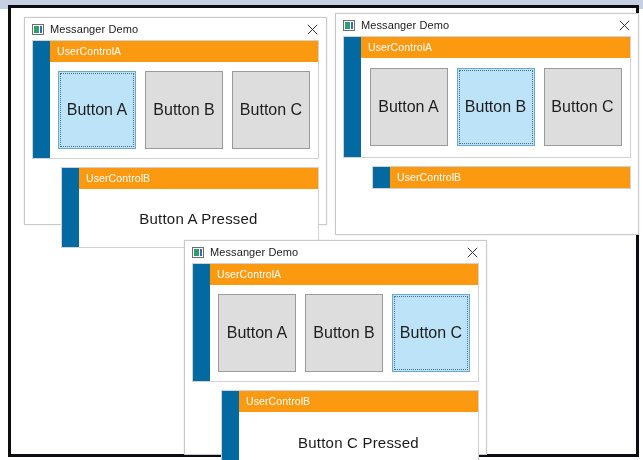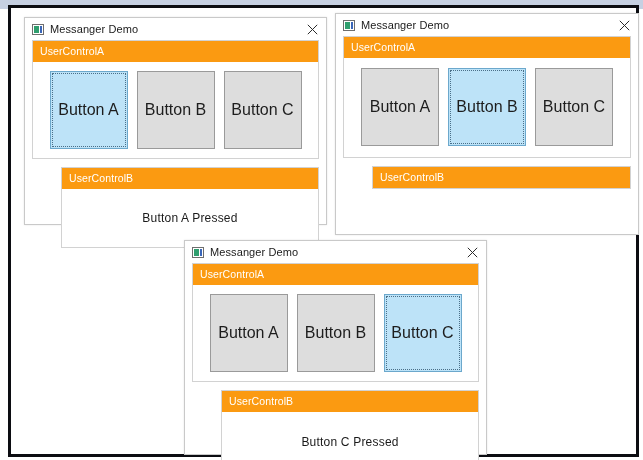--- a/index.html
+++ b/index.html
@@ -97,20 +97,21 @@
     justify-content: center;
     cursor: pointer;
   }
   .close-btn svg { display: block; }
 
   
   .panel {
     margin: 0 7px 0 7px;
     border: 1px solid #d2d2d2;
     background: #0369a1;
+    padding-left: 17px;
   }
   .panel + .panel { margin-top: 8px; margin-left: 36px; }
 
   .panel-header {
     background: #fb9a11;
     color: #ffffff;
     font-size: 10.5px;
     padding: 4px 7px 5px 7px;
     letter-spacing: 0.1px;
   }
@@ -145,21 +146,21 @@
     background: #bde3f8;
     border: 1px solid #6ca8cc;
     outline: 1px dotted #4a6f88;
     outline-offset: -3px;
   }
 
   .message-body {
     display: flex;
     align-items: center;
     justify-content: center;
-    font-size: 12px;
+    font-size: 15px;
     color: #1a1a1a;
     letter-spacing: 0.2px;
     text-align: right;
   }
 
   
   #win-a {
     left: 13px;  top: 9px;
     width: 303px; height: 208px;
   }

